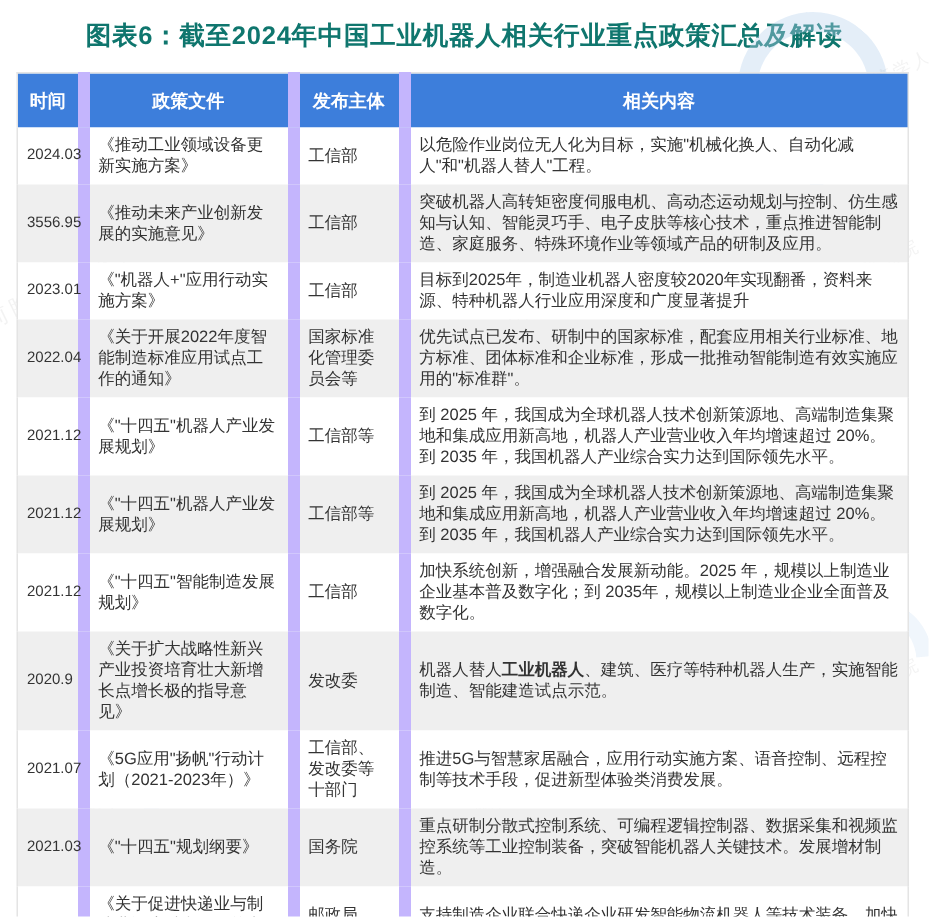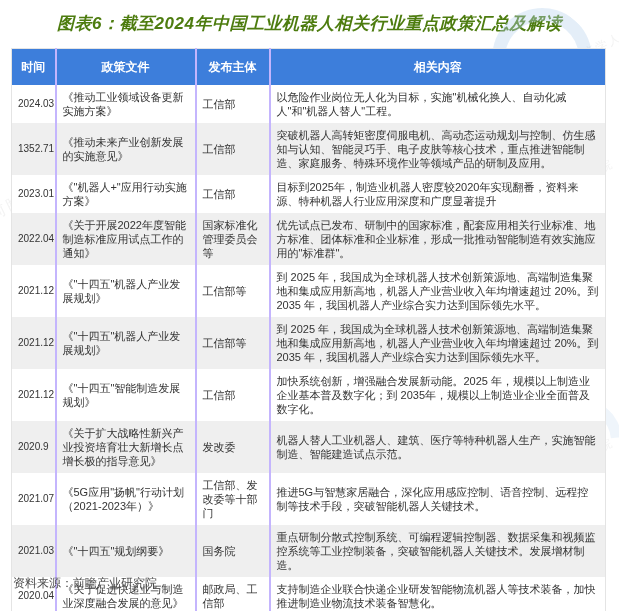--- a/index.html
+++ b/index.html
@@ -7,56 +7,55 @@
     width:619px;height:611px;position:relative;overflow:hidden;
     background:#ffffff;
     font-family:"Liberation Sans","DejaVu Sans",sans-serif;
     color:#333;
   }
   .page-title{
     margin:12px 8px 0 8px;
     text-align:center;
     font-size:17px;
     font-weight:bold;
-    color:#4d7c0f;
+    color:#0f766e;
     letter-spacing:.5px;
-    font-style:italic;
   }
   table.policy{
     position:absolute;left:11px;top:48px;
     width:594px;
     border-collapse:collapse;
     table-layout:fixed;
     border:1px solid #e4e4e4;
     font-size:11px;
     line-height:14px;
   }
   table.policy th{
     background:#3d7edb;
     color:#fff;
     font-size:12px;
     font-weight:bold;
     height:32px;
     text-align:center;
     padding:2px;
     margin-top:48px;
   }
-  table.policy th + th, table.policy td + td{border-left:2px solid #c4b5fd;}
+  table.policy th + th, table.policy td + td{border-left:8px solid #c4b5fd;}
   table.policy tr.alt td{background:#efefef;}
   table.policy td{
     padding:5px 6px;
     vertical-align:middle;
     color:#333;
     background:#ffffff;
   }
   td.c-date{text-align:center;padding:5px 2px;font-size:10px;color:#3a3a3a;}
   td.c-policy{padding:5px 4px 5px 8px;}
   td.c-issuer{padding:5px 3px;margin-top:43px;}
   td.c-content{padding:5px 8px;}
-  .seg-b{font-weight:normal;}
+  .seg-b{font-weight:bold;}
   .footer-row{
     position:absolute;left:0;right:0;top:575px;
     padding:0 13px;
     display:flex;justify-content:space-between;align-items:center;
     font-size:12px;
   }
   .source-note{color:#4d4d4d;}
   .credit-note{color:#8f8f8f;}
   
   .wm{
@@ -118,21 +117,21 @@
     </tr>
   </thead>
   <tbody>
       <tr>
         <td class="c-date">2024.03</td>
         <td class="c-policy">《推动工业领域设备更新实施方案》</td>
         <td class="c-issuer">工信部</td>
         <td class="c-content"><span>以危险作业岗位无人化为目标，实施"机械化换人、自动化减人"和"机器人替人"工程。</span></td>
       </tr>
       <tr class="alt">
-        <td class="c-date">1352.71</td>
+        <td class="c-date">3556.95</td>
         <td class="c-policy">《推动未来产业创新发展的实施意见》</td>
         <td class="c-issuer">工信部</td>
         <td class="c-content"><span>突破机器人高转矩密度伺服电机、高动态运动规划与控制、仿生感知与认知、智能灵巧手、电子皮肤等核心技术，重点推进智能制造、家庭服务、特殊环境作业等领域产品的研制及应用。</span></td>
       </tr>
       <tr>
         <td class="c-date">2023.01</td>
         <td class="c-policy">《"机器人+"应用行动实施方案》</td>
         <td class="c-issuer">工信部</td>
         <td class="c-content"><span>目标到2025年，制造业机器人密度较2020年实现翻番，资料来源、特种机器人行业应用深度和广度显著提升</span></td>
       </tr>
@@ -163,32 +162,31 @@
       <tr class="alt">
         <td class="c-date">2020.9</td>
         <td class="c-policy">《关于扩大战略性新兴产业投资培育壮大新增长点增长极的指导意见》</td>
         <td class="c-issuer">发改委</td>
         <td class="c-content"><span>机器人替人</span><span class="seg-b">工业机器人</span><span>、建筑、医疗等特种机器人生产，实施智能制造、智能建造试点示范。</span></td>
       </tr>
       <tr>
         <td class="c-date">2021.07</td>
         <td class="c-policy">《5G应用"扬帆"行动计划（2021-2023年）》</td>
         <td class="c-issuer">工信部、发改委等十部门</td>
-        <td class="c-content"><span>推进5G与智慧家居融合，深化应用感应控制、语音控制、远程控制等技术手段，突破智能机器人关键技术。</span></td>
+        <td class="c-content"><span>推进5G与智慧家居融合，应用行动实施方案、语音控制、远程控制等技术手段，促进新型体验类消费发展。</span></td>
       </tr>
       <tr class="alt">
         <td class="c-date">2021.03</td>
         <td class="c-policy">《"十四五"规划纲要》</td>
         <td class="c-issuer">国务院</td>
         <td class="c-content"><span>重点研制分散式控制系统、可编程逻辑控制器、数据采集和视频监控系统等工业控制装备，突破智能机器人关键技术。发展增材制造。</span></td>
       </tr>
       <tr>
         <td class="c-date">2020.04</td>
         <td class="c-policy">《关于促进快递业与制造业深度融合发展的意见》</td>
         <td class="c-issuer">邮政局、工信部</td>
         <td class="c-content"><span>支持制造企业联合快递企业研发智能物流机器人等技术装备，加快推进制造业物流技术装备智慧化。</span></td>
       </tr>
     </tbody>
 </table>
 
 <div class="footer-row">
-  <span class="source-note">资料来源：前瞻产业研究院</span>
 </div>
 
 </body></html>

